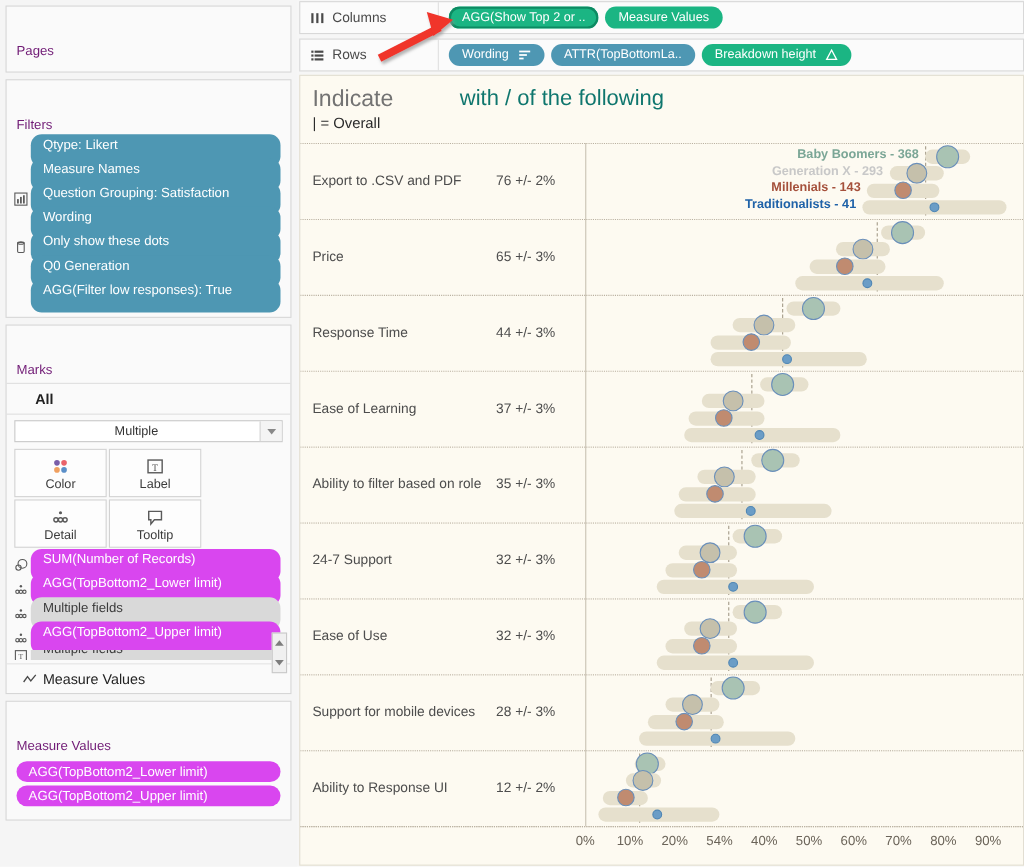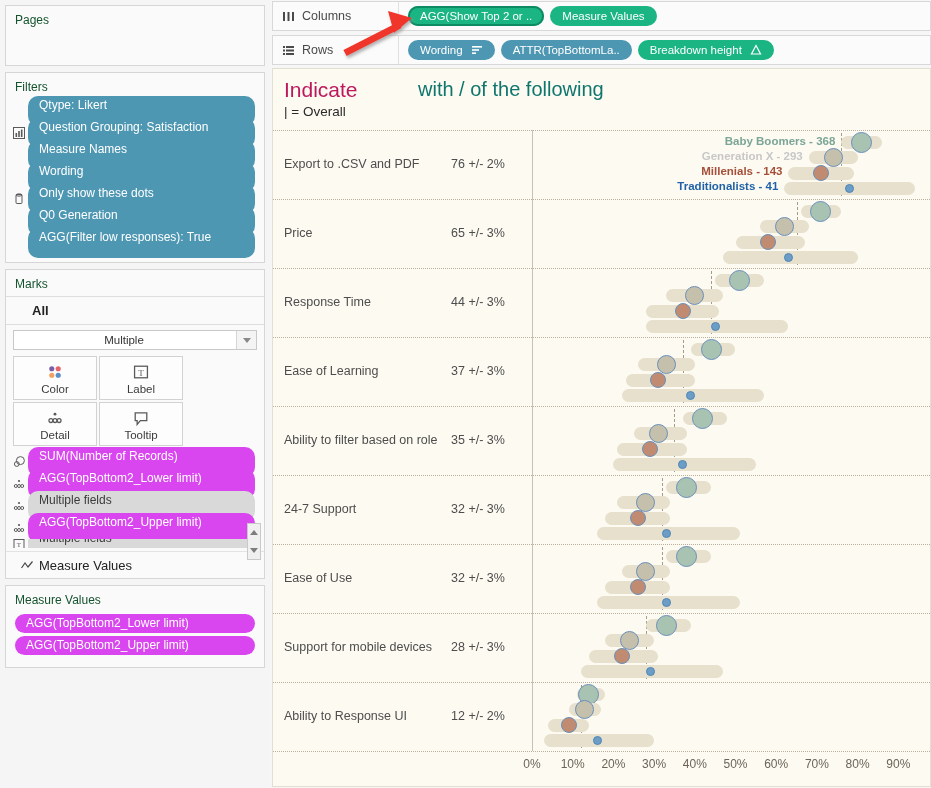--- a/index.html
+++ b/index.html
@@ -24,22 +24,23 @@
     background: #f5f5f5;
     padding: 5px;
   }
   .card {
     background: #fafafa;
     border: 1px solid #d6d6d6;
     margin-bottom: 6px;
   }
   .card-title {
     font-size: 12px;
-    color: #14532d;
+    color: #701a75;
     padding: 7px 9px 5px 9px;
+    margin-top: 26px;
   }
   .card-sep { border-top: 1px solid #dedede; }
 
   
   #pages-card { height: 61px; }
 
   
   #filters-card { padding-bottom: 8px; }
   .pill-row {
     display: flex;
@@ -220,21 +221,21 @@
     overflow: hidden;
   }
   #viz-title {
     position: absolute;
     left: 0; top: 0; width: 100%; height: 61px;
   }
   .title-main {
     position: absolute;
     left: 11px; top: 9px;
     font-size: 21px;
-    color: #be185d;
+    color: #737373;
   }
   .title-right {
     position: absolute;
     left: 145px; top: 9px;
     font-size: 20px;
     color: #0f766e;
   }
   .title-sub {
     position: absolute;
     left: 11px; top: 35px;
@@ -312,35 +313,35 @@
     <div class="card" id="pages-card">
       <div class="card-title">Pages</div>
     </div>
 
     <div class="card" id="filters-card">
       <div class="card-title">Filters</div>
       <div id="filters-list">
           <div class="pill-row">
             <span class="pill-icon"></span>
             <div class="pill blue">Qtype: Likert</div>
+          </div>
+          <div class="pill-row">
+            <span class="pill-icon"></span>
+            <div class="pill blue">Measure Names</div>
           </div>
           <div class="pill-row">
             <span class="pill-icon">
               <svg width="14" height="14" viewBox="0 0 14 14">
                 <rect x="1.5" y="1.5" width="11" height="11" fill="none" stroke="#5a5a5a" stroke-width="1"></rect>
                 <rect x="3.5" y="7" width="1.6" height="4" fill="#5a5a5a"></rect>
                 <rect x="6.2" y="5" width="1.6" height="6" fill="#5a5a5a"></rect>
                 <rect x="8.9" y="3.5" width="1.6" height="7.5" fill="#5a5a5a"></rect>
               </svg>
             </span>
             <div class="pill blue">Question Grouping: Satisfaction</div>
-          </div>
-          <div class="pill-row">
-            <span class="pill-icon"></span>
-            <div class="pill blue">Measure Names</div>
           </div>
           <div class="pill-row">
             <span class="pill-icon"></span>
             <div class="pill blue">Wording</div>
           </div>
           <div class="pill-row">
             <span class="pill-icon">
               <svg width="14" height="14" viewBox="0 0 14 14">
                 <rect x="4" y="2.5" width="6" height="9" rx="1" fill="none" stroke="#5a5a5a" stroke-width="1"></rect>
                 <ellipse cx="7" cy="3" rx="3" ry="1.1" fill="none" stroke="#5a5a5a" stroke-width="1"></ellipse>
@@ -694,21 +695,21 @@
         <div class="gen-label" style="color: rgb(123, 166, 150); right: 94.68px; top: 65.625px;"><span>Baby Boomers</span> -  <span>368</span></div>
         <div class="gen-label" style="color: rgb(200, 200, 200); right: 127.24px; top: 80.875px;"><span>Generation X</span> -  <span>293</span></div>
         <div class="gen-label" style="color: rgb(165, 80, 59); right: 147.59px; top: 96.125px;"><span>Millenials</span> -  <span>143</span></div>
         <div class="gen-label" style="color: rgb(31, 98, 168); right: 151.66px; top: 111.375px;"><span>Traditionalists</span> -  <span>41</span></div>
       </div>
     <div id="axis-layer">
         <div class="hrule" style="top: 682px;"></div>
         <div class="xtick" style="left: 239px; top: 688px;">0%</div>
         <div class="xtick" style="left: 279.7px; top: 688px;">10%</div>
         <div class="xtick" style="left: 320.4px; top: 688px;">20%</div>
-        <div class="xtick" style="left: 361.1px; top: 688px;">30%</div>
+        <div class="xtick" style="left: 361.1px; top: 688px;">54%</div>
         <div class="xtick" style="left: 401.8px; top: 688px;">40%</div>
         <div class="xtick" style="left: 442.5px; top: 688px;">50%</div>
         <div class="xtick" style="left: 483.2px; top: 688px;">60%</div>
         <div class="xtick" style="left: 523.9px; top: 688px;">70%</div>
         <div class="xtick" style="left: 564.6px; top: 688px;">80%</div>
         <div class="xtick" style="left: 605.3px; top: 688px;">90%</div>
       </div>
   </div>
 </div>
 

